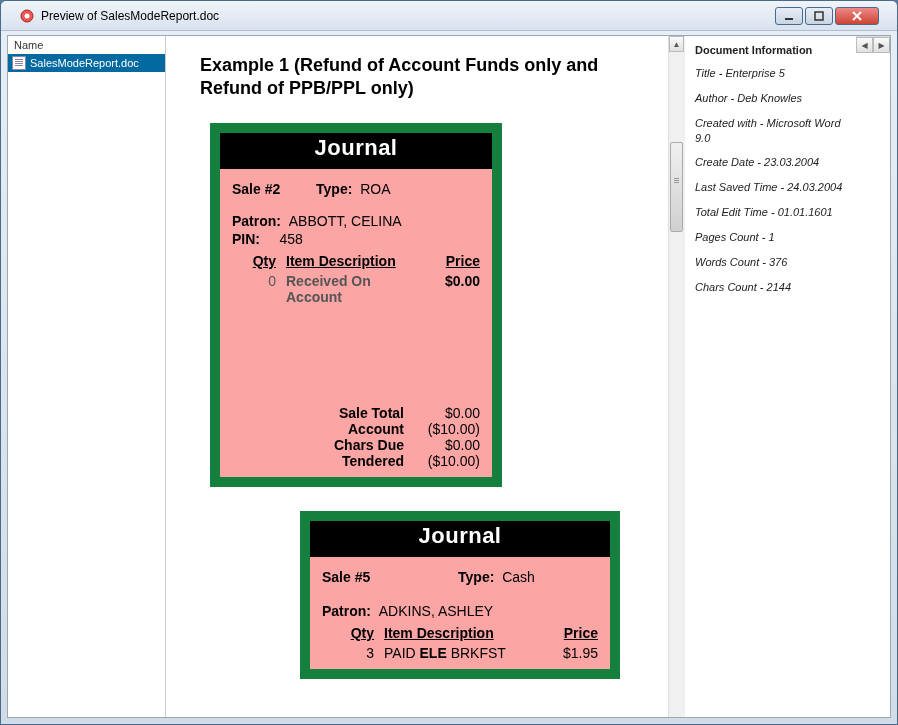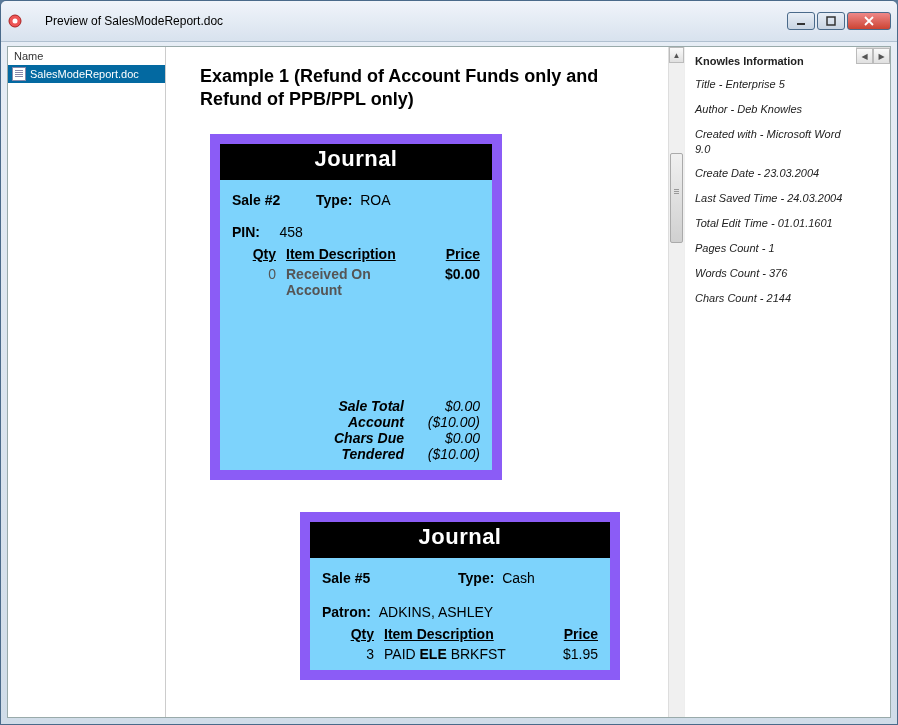--- a/index.html
+++ b/index.html
@@ -1,20 +1,20 @@
 <!DOCTYPE html>
 <html><head>
 <meta charset="utf-8">
 <style>
 * { box-sizing: border-box; margin: 0; padding: 0; }
 body { font-family: "Segoe UI", Tahoma, sans-serif; font-size: 12px; background: #5a7a9a; width: 898px; height: 725px; overflow: hidden; position: relative; }
 
 .window { position: absolute; top: 0; left: 0; right: 0; bottom: 0; background: linear-gradient(#e8eef6, #d0dce8); border: 1px solid #4a6a8a; border-radius: 6px 6px 0 0; display: flex; flex-direction: column; }
 
-.titlebar { height: 41px; display: flex; align-items: center; padding: 0 6px; background: linear-gradient(#f0f4fa, #d8e2ee); border-radius: 6px 6px 0 0; border-bottom: 1px solid #b0c0d0; gap: 16px; }
+.titlebar { height: 30px; display: flex; align-items: center; padding: 0 18px; background: linear-gradient(#f0f4fa, #d8e2ee); border-radius: 6px 6px 0 0; border-bottom: 1px solid #b0c0d0; }
 .titlebar .icon { width: 16px; height: 16px; margin-right: 6px; }
 .titlebar .title { flex: 1; font-size: 12px; color: #000; }
 .winbtns { display: flex; gap: 2px; }
 .winbtn { width: 28px; height: 18px; border: 1px solid #4a6a8a; border-radius: 3px; display: flex; align-items: center; justify-content: center; font-size: 10px; cursor: pointer; }
 .winbtn.min, .winbtn.max { background: linear-gradient(#e8eef6, #c8d4e2); }
 .winbtn.close { background: linear-gradient(#e88, #c43); color: #fff; width: 44px; }
 
 .client { flex: 1; margin: 4px 6px 6px 6px; background: #fff; border: 1px solid #9aa; display: flex; flex-direction: row; overflow: hidden; }
 
 .columns { flex: 1; display: flex; overflow: hidden; }
@@ -34,33 +34,33 @@
 .vscroll .vtrack { position: absolute; top: 16px; bottom: 0; left: 0; right: 0; }
 .vscroll .vthumb { position: absolute; top: 90px; height: 90px; left: 1px; right: 1px; background: linear-gradient(#f0f0f0,#d0d0d0); border: 1px solid #aaa; border-radius: 2px; }
 .vscroll .vthumb::after { content:""; position:absolute; left:3px; right:3px; top:40%; height:1px; background:#999; box-shadow:0 2px 0 #999,0 4px 0 #999; }
 
 .docinfo { width: 172px; padding: 8px 10px; font-size: 11px; color: #222; border-left: 1px solid #eee; }
 .docinfo h4 { font-size: 11px; font-weight: bold; margin-bottom: 8px; }
 .docinfo .row { margin: 10px 0; line-height: 1.35; font-style: italic; }
 
 .example-title { font-family: Arial, sans-serif; font-weight: bold; font-size: 18px; color: #000; margin-bottom: 22px; line-height: 1.3; }
 
-.journal { border: 10px solid #8b5cf6; background: #7dd3fc; font-family: Arial, sans-serif; color: #000; margin-bottom: 32px; }
+.journal { border: 10px solid #15803d; background: #fca5a5; font-family: Arial, sans-serif; color: #000; margin-bottom: 24px; }
 .journal.j1 { width: 292px; margin-left: 10px; }
 .journal.j2 { width: 320px; margin-left: 100px; }
 .journal .jtitle { background: #000; color: #fff; text-align: center; font-size: 22px; font-weight: bold; padding: 2px 0 8px 0; font-family: Arial, sans-serif; letter-spacing: 0.5px; }
 .journal .jbody { padding: 10px 12px 8px 12px; font-size: 14px; }
 .jline { margin: 2px 0; }
 .jline b { font-weight: bold; }
 .jtable-hdr { display: flex; font-weight: bold; text-decoration: underline; margin-top: 6px; }
 .jtable-row { display: flex; margin-top: 4px; }
 .col-qty { width: 44px; text-align: right; padding-right: 10px; }
 .col-desc { flex: 1; }
 .col-price { width: 64px; text-align: right; }
-.jtotals { margin-top: 100px; font-style: italic; }
+.jtotals { margin-top: 100px; }
 .jtotals .trow { display: flex; justify-content: flex-end; }
 .jtotals .tlabel { font-weight: bold; text-align: right; width: 140px; }
 .jtotals .tval { width: 76px; text-align: right; }
 .jfoot { display: flex; justify-content: space-between; margin-top: 22px; font-weight: bold; }
 .jfoot span span { font-weight: normal; }
 
 .hscrollbar { height: 17px; background: #f0f0f0; border-top: 1px solid #ddd; display: flex; align-items: stretch; }
 .hbtn { width: 17px; background: linear-gradient(#fafafa,#e0e0e0); border: 1px solid #bbb; display:flex;align-items:center;justify-content:center;font-size:8px;color:#555; }
 .htrack { flex: 1; position: relative; }
 .hthumb { position: absolute; left: 16px; width: 100px; top: 1px; bottom: 1px; background: linear-gradient(#f0f0f0,#d0d0d0); border: 1px solid #aaa; border-radius: 2px; }
@@ -122,20 +122,24 @@
             <div class="jtitle">Journal</div>
             <div class="jbody">
               <div class="jline nowrap">
                 <b>Sale #2</b>
                 <span class="sep"></span>
                 <b>Type:</b>
                 &nbsp;<span>ROA</span>
               </div>
               <div style="height:12px"></div>
               <div class="jline">
+                <b>Patron:</b>
+                &nbsp;<span>ABBOTT, CELINA</span>
+              </div>
+              <div class="jline">
                 <b>PIN:</b>
                 &nbsp;&nbsp;&nbsp;&nbsp;<span>458</span>
               </div>
               <div class="jtable-hdr" style="padding-left:10px">
                 <div class="col-qty">Qty</div>
                 <div class="col-desc">Item Description</div>
                 <div class="col-price">Price</div>
               </div>
               <div class="jtable-row muted" style="padding-left:10px">
                 <div class="col-qty">0</div>
@@ -195,21 +199,21 @@
         </div>
         <div class="vscroll">
           <div class="vbtn">▲</div>
           <div class="vtrack">
             <div class="vthumb"></div>
           </div>
         </div>
       </div>
 
       <div class="docinfo">
-        <h4>Knowles Information</h4>
+        <h4>Document Information</h4>
         <div class="row"><span>Title</span> - <span>Enterprise 5</span></div>
         <div class="row"><span>Author</span> - <span>Deb Knowles</span></div>
         <div class="row"><span>Created with</span> - <span>Microsoft Word 9.0</span></div>
         <div class="row"><span>Create Date</span> - <span>23.03.2004</span></div>
         <div class="row"><span>Last Saved Time</span> - <span>24.03.2004</span></div>
         <div class="row"><span>Total Edit Time</span> - <span>01.01.1601</span></div>
         <div class="row"><span>Pages Count</span> - <span>1</span></div>
         <div class="row"><span>Words Count</span> - <span>376</span></div>
         <div class="row"><span>Chars Count</span> - <span>2144</span></div>
       </div>

